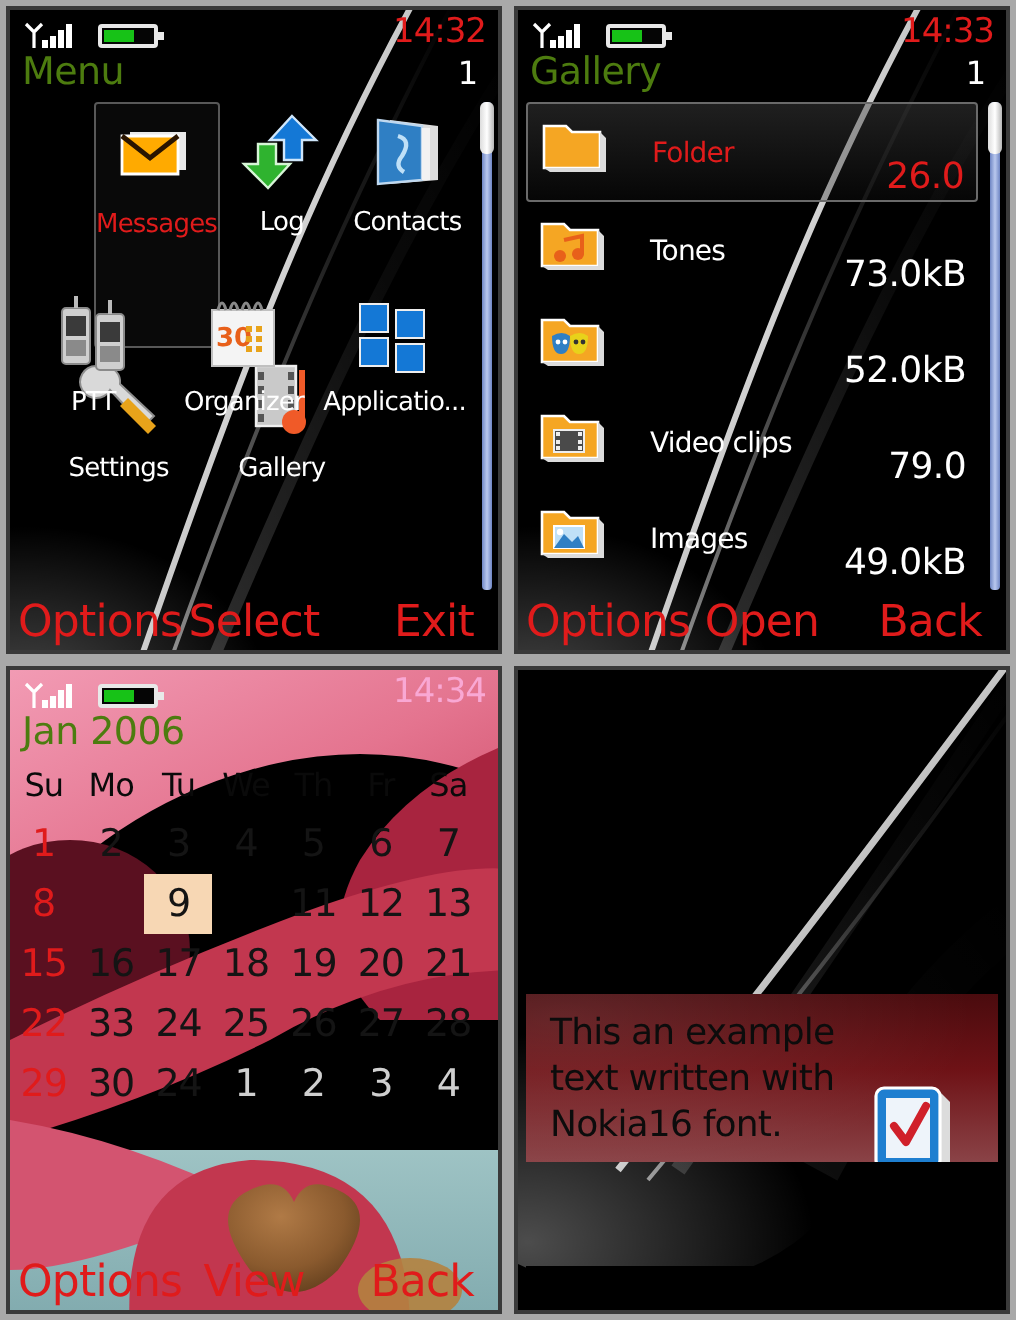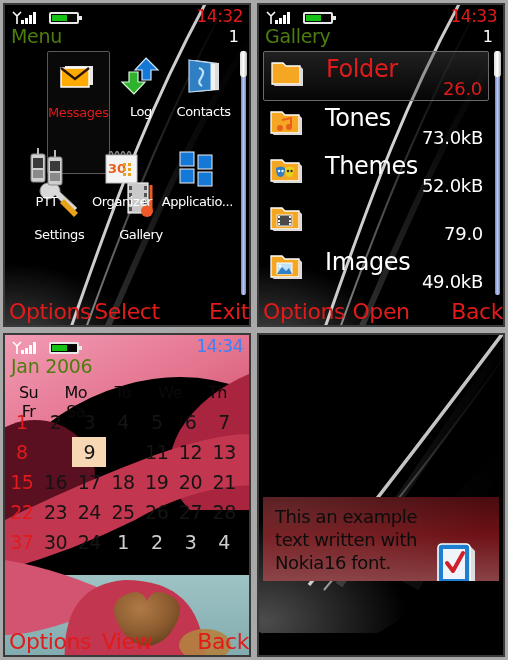--- a/index.html
+++ b/index.html
@@ -25,21 +25,21 @@
   .batt:after{content:"";position:absolute;right:-5px;top:2px;width:3px;height:4px;background:#e8e8e8;}
   .battfill{position:absolute;left:1px;top:1px;bottom:1px;width:56%;background:#17c217;}
   .clock{position:absolute;right:6px;top:1px;color:#e01b1b;font-size:17px;
          font-family:"DejaVu Sans",sans-serif;letter-spacing:-0.5px;}
   .title{position:absolute;left:6px;top:20px;color:#4d7c0f;font-size:19px;z-index:6;letter-spacing:-0.3px;}
   .pagenum{position:absolute;right:10px;top:22px;color:#fff;font-size:16px;z-index:6;}
 
   
   .soft{position:absolute;left:0;right:0;bottom:0;height:26px;z-index:8;}
   .soft span{position:absolute;bottom:1px;color:#e01b1b;font-size:22px;letter-spacing:-0.4px;}
-  .sk-l{left:4px;} .sk-c{left:50%;transform:translateX(-50%);} .sk-r{right:0;margin-top:36px;}
+  .sk-l{left:4px;} .sk-c{left:50%;transform:translateX(-50%);} .sk-r{right:12px;margin-top:36px;}
 
   
   .sbar{position:absolute;right:3px;top:46px;bottom:30px;width:5px;
         background:linear-gradient(90deg,#6f86c4,#b9c8ee,#6f86c4);z-index:7;border-radius:2px;}
   .sthumb{position:absolute;left:-1px;top:0;width:7px;height:26px;
         background:linear-gradient(90deg,#dcdcdc,#fff,#b6b6b6);border-radius:3px;}
 
   
   .mgrid{position:absolute;left:4px;top:46px;right:14px;bottom:28px;z-index:5;
          display:grid;grid-template-columns:repeat(3,1fr);grid-template-rows:repeat(2,1fr);}
@@ -47,27 +47,27 @@
   .mcell.sel{border:1px solid #585858;background:rgba(25,25,25,.35);border-radius:2px;margin-left:38px;}
   .micon{width:46px;height:46px;position:relative;}
   .mlabel{color:#fff;font-size:13px;margin-top:4px;text-align:center;white-space:nowrap;letter-spacing:-0.4px;}
   .mcell.sel .mlabel{color:#e01b1b;}
 
   
   .glist{position:absolute;left:4px;top:46px;right:14px;bottom:28px;z-index:5;}
   .grow{position:relative;height:48px;}
   .grow.sel{border:1px solid #6a6a6a;background:linear-gradient(180deg,rgba(70,70,70,.45),rgba(20,20,20,.3));border-radius:2px;}
   .gicon{position:absolute;left:6px;top:6px;width:34px;height:30px;}
-  .gname{position:absolute;left:62px;top:3px;color:#fff;font-size:24px;letter-spacing:-0.4px;}
+  .gname{position:absolute;left:62px;top:17px;color:#fff;font-size:14px;letter-spacing:-0.4px;}
   .gsize{position:absolute;right:6px;bottom:1px;color:#fff;font-size:18px;letter-spacing:-0.3px;}
   .grow.sel .gname,.grow.sel .gsize{color:#e01b1b;}
 
   
   .calbg{position:absolute;inset:0;overflow:hidden;}
-  .calhdr{position:absolute;left:0;right:8px;top:48px;display:grid;grid-template-columns:repeat(5,1fr);z-index:5;}
+  .calhdr{position:absolute;left:0;right:8px;top:48px;display:grid;grid-template-columns:repeat(7,1fr);z-index:5;}
   .calhdr div{color:#0a0a0a;font-size:16px;text-align:center;letter-spacing:-0.5px;}
   .calgrid{position:absolute;left:0;right:8px;top:72px;z-index:5;
            display:grid;grid-template-columns:repeat(7,1fr);grid-auto-rows:30px;}
   .cd{position:relative;display:flex;align-items:center;justify-content:center;
       font-size:19px;color:#141414;letter-spacing:-0.5px;}
   .cd.sun{color:#e01b1b;}
   .cd.oth{color:#cfcfcf;}
   .cd.sel{background:#f7d7b4;color:#141414;}
 
   
@@ -309,36 +309,36 @@
               <svg class="gicon" viewBox="0 0 34 30">
                 <path d="M2 5 L13 5 L16 8 L30 8 L30 26 L2 26 Z" fill="#f5a623" stroke="#fff" stroke-width="1.3"></path>
                 <path d="M30 8 L33 11 L33 28 L5 28 L2 26 L30 26 Z" fill="#dcdcdc"></path>
                 <path d="M7 13 q5 -3 9 0 q0 9 -4.5 9 q-4.5 0 -4.5 -9 Z" fill="#2f7fc4"></path>
                 <path d="M16 13 q5 -3 9 0 q0 9 -4.5 9 q-4.5 0 -4.5 -9 Z" fill="#e8d21a"></path>
                 <circle cx="10" cy="16" r="1.2" fill="#fff"></circle>
                   <circle cx="13.5" cy="16" r="1.2" fill="#fff"></circle>
                 <circle cx="19" cy="16" r="1.2" fill="#333"></circle>
                   <circle cx="22.5" cy="16" r="1.2" fill="#333"></circle>
               </svg>
-              <div class="gname">Themes</div>
               <div class="gsize">52.0kB</div>
             </div>
 
             <div class="grow">
               <svg class="gicon" viewBox="0 0 34 30">
                 <path d="M2 5 L13 5 L16 8 L30 8 L30 26 L2 26 Z" fill="#f5a623" stroke="#fff" stroke-width="1.3"></path>
                 <path d="M30 8 L33 11 L33 28 L5 28 L2 26 L30 26 Z" fill="#dcdcdc"></path>
                 <rect x="8" y="12" width="15" height="11" fill="#4a4a4a" stroke="#eee"></rect>
                 <rect x="9" y="13" width="2" height="2" fill="#eee"></rect>
                   <rect x="9" y="17" width="2" height="2" fill="#eee"></rect>
                 <rect x="9" y="20" width="2" height="2" fill="#eee"></rect>
                 <rect x="20" y="13" width="2" height="2" fill="#eee"></rect>
                   <rect x="20" y="17" width="2" height="2" fill="#eee"></rect>
                 <rect x="20" y="20" width="2" height="2" fill="#eee"></rect>
               </svg>
+              <div class="gname">Video clips</div>
               <div class="gsize">79.0</div>
             </div>
 
             <div class="grow">
               <svg class="gicon" viewBox="0 0 34 30">
                 <path d="M2 5 L13 5 L16 8 L30 8 L30 26 L2 26 Z" fill="#f5a623" stroke="#fff" stroke-width="1.3"></path>
                 <path d="M30 8 L33 11 L33 28 L5 28 L2 26 L30 26 Z" fill="#dcdcdc"></path>
                 <rect x="8" y="12" width="15" height="11" fill="#bfe0f7" stroke="#fff"></rect>
                 <path d="M8 23 L13 16 L17 20 L20 17 L23 23 Z" fill="#2f7fc4"></path>
                 <circle cx="11" cy="15" r="1.6" fill="#fff"></circle>
@@ -399,21 +399,21 @@
             <svg class="sig" viewBox="0 0 30 14">
               <path d="M2 1 L6 5 M10 1 L6 5 M6 5 L6 13" stroke="#fff" stroke-width="1.6" fill="none"></path>
               <rect x="10" y="9" width="3" height="4" fill="#fff"></rect>
                 <rect x="14" y="7" width="3" height="6" fill="#fff"></rect>
               <rect x="18" y="4" width="3" height="9" fill="#fff"></rect>
                 <rect x="22" y="1" width="3" height="12" fill="#fff"></rect>
             </svg>
             <div class="batt">
                 <div class="battfill"></div>
               </div>
-            <div class="clock" style="color:#3b82f6;">14:34</div>
+            <div class="clock" style="color:#f9a8d4;">14:34</div>
           </div>
 
           <div class="title">Jan 2006</div>
 
           <div class="calhdr">
             <div>Su</div>
             <div>Mo</div>
             <div>Tu</div>
             <div>We</div>
             <div>Th</div>
@@ -440,28 +440,28 @@
 
             <div class="cd sun">15</div>
             <div class="cd">16</div>
             <div class="cd">17</div>
             <div class="cd">18</div>
             <div class="cd">19</div>
             <div class="cd">20</div>
             <div class="cd">21</div>
 
             <div class="cd sun">22</div>
-            <div class="cd">23</div>
+            <div class="cd">33</div>
             <div class="cd">24</div>
             <div class="cd">25</div>
             <div class="cd">26</div>
             <div class="cd">27</div>
             <div class="cd">28</div>
 
-            <div class="cd sun">37</div>
+            <div class="cd sun">29</div>
             <div class="cd">30</div>
             <div class="cd">24</div>
             <div class="cd oth">1</div>
             <div class="cd oth">2</div>
             <div class="cd oth">3</div>
             <div class="cd oth">4</div>
           </div>
 
           <div class="soft">
             <span class="sk-l">Options</span>

